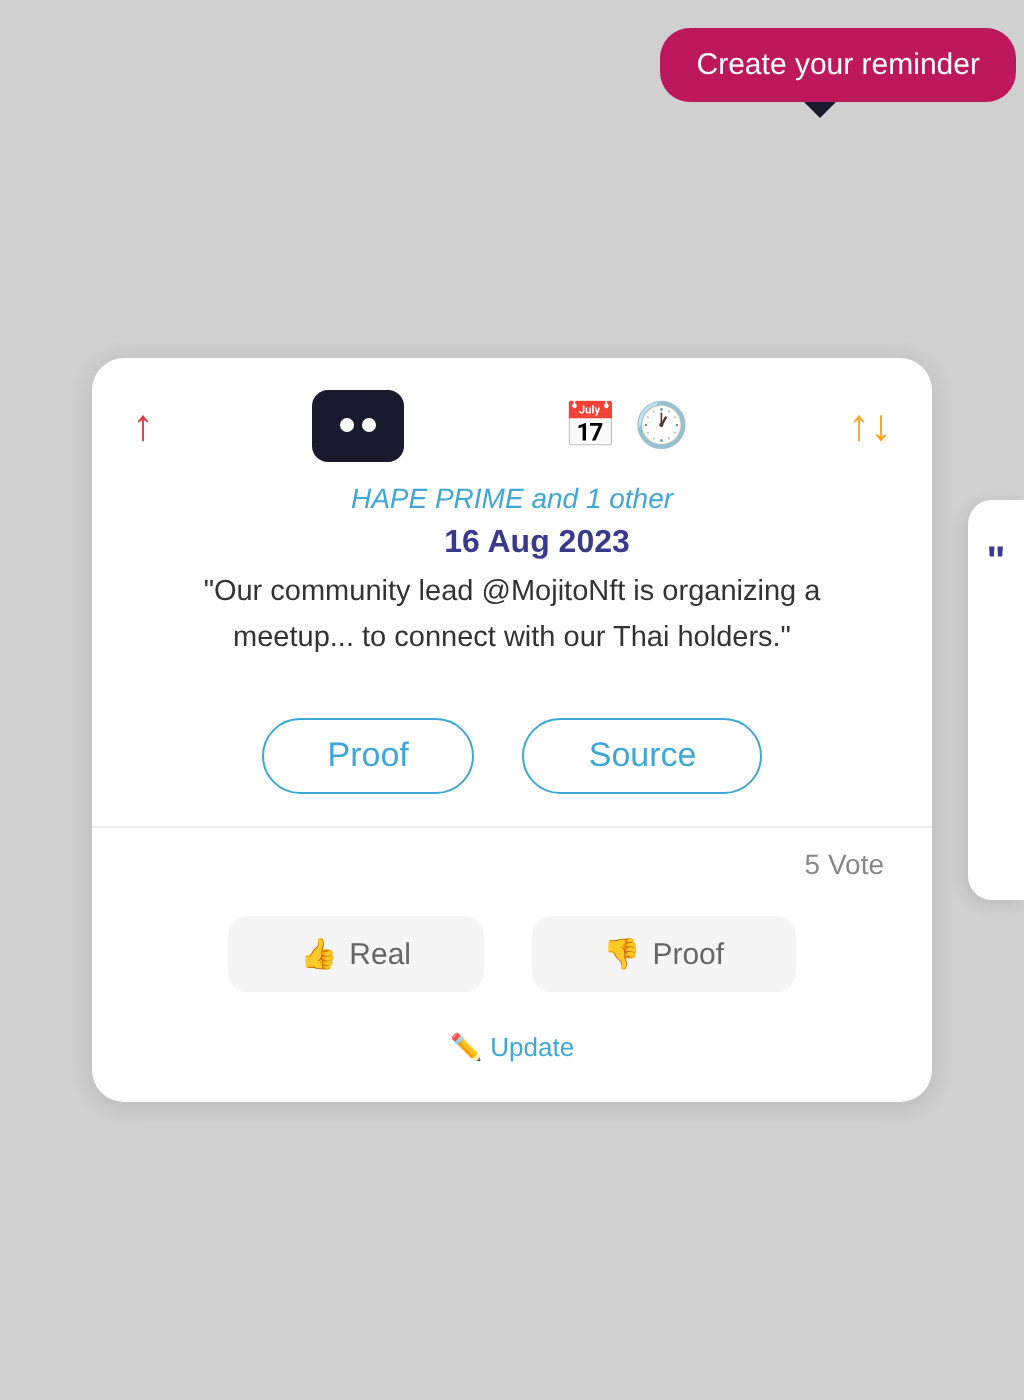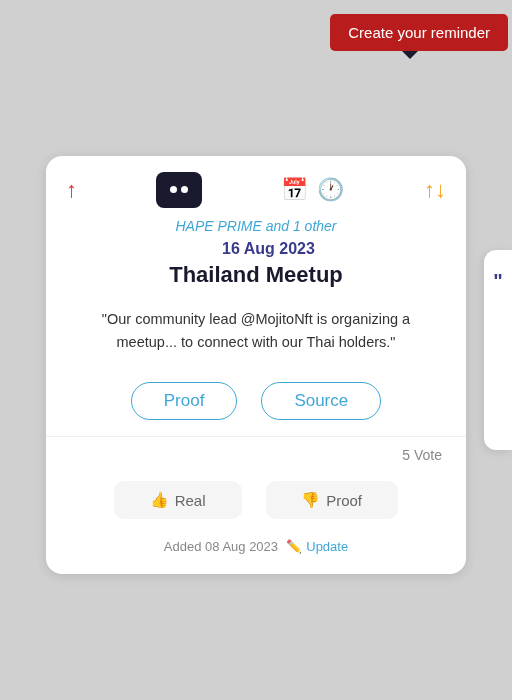--- a/index.html
+++ b/index.html
@@ -21,24 +21,24 @@
       align-items: center;
       justify-content: center;
       background: #d0d0d0;
     }
 
     
     .tooltip {
       position: absolute;
       top: 14px;
       right: 4px;
-      background: #b91c1c;
+      background: #be185d;
       color: #fff;
       padding: 10px 18px;
-      border-radius: 5px;
+      border-radius: 15px;
       font-size: 15px;
       font-weight: 500;
       white-space: nowrap;
       z-index: 10;
     }
     .tooltip::after {
       content: '';
       position: absolute;
       bottom: -8px;
       right: 90px;
@@ -263,21 +263,20 @@
         <span class="icon-clock">🕐</span>
       </div>
 
       <span class="arrow-up-orange">↑↓</span>
     </div>
 
     <div class="by-line">HAPE PRIME and 1 other</div>
 
     <div class="event-date">16 Aug 2023</div>
 
-    <div class="event-title">Thailand Meetup</div>
 
     <div class="event-desc">"Our community lead @MojitoNft is organizing a meetup... to connect with our Thai holders."</div>
 
     <div class="btn-row">
       <button class="btn-outline">Proof</button>
       <button class="btn-outline">Source</button>
     </div>
 
     <div class="vote-line">5 Vote</div>
 
@@ -286,21 +285,20 @@
         <span>👍</span>
         <span>Real</span>
       </button>
       <button class="btn-reaction">
         <span>👎</span>
         <span>Proof</span>
       </button>
     </div>
 
     <div class="card-footer">
-      <span>Added 08 Aug 2023</span>
       <a class="update-link">
         <span>✏️</span>
         <span>Update</span>
       </a>
     </div>
 
   </div>
 
   <div class="card-right-hint">
     <span class="card-right-hint-arrow">"</span>

